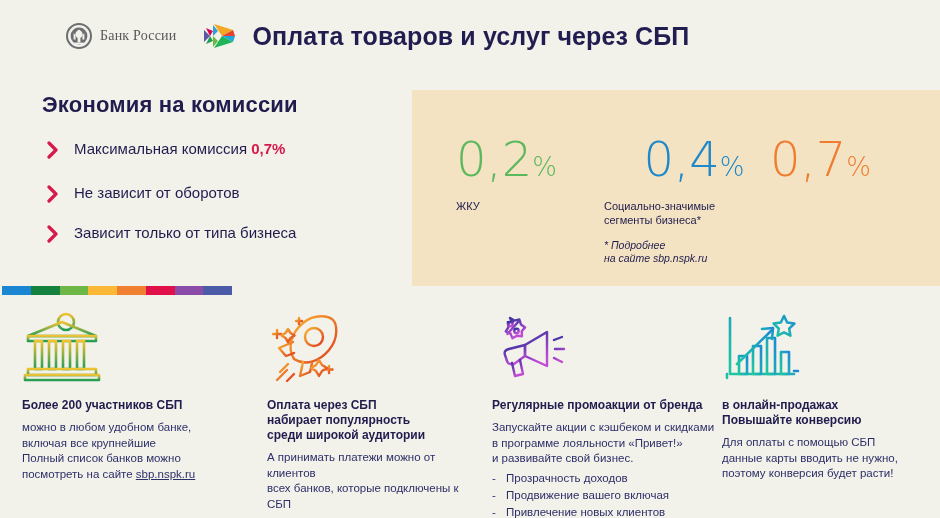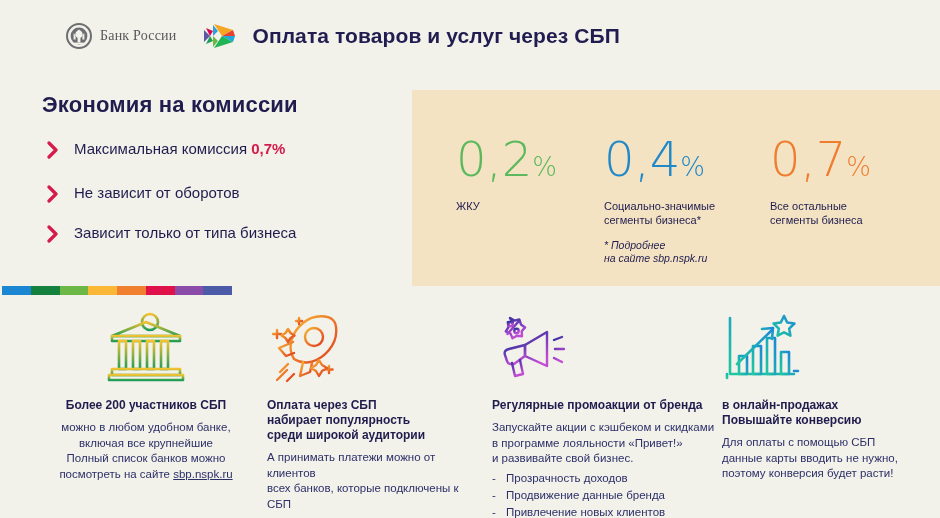--- a/index.html
+++ b/index.html
@@ -11,21 +11,21 @@
     overflow: hidden;
   }
   .page { position: relative; width: 940px; height: 518px; background: #f2f1ea; }
 
   
   .header { position: absolute; left: 0; top: 0; width: 940px; height: 72px; display: flex; align-items: center; margin-left: 40px; }
   .cbr-logo { display: flex; align-items: center; margin-left: 26px; gap: 8px; }
   .cbr-emblem { width: 26px; height: 26px; flex: 0 0 26px; }
   .cbr-name { font-size: 14px; color: #59595b; font-family: "Liberation Serif", serif; letter-spacing: .2px; }
   .sbp-logo { margin-left: 26px; width: 36px; height: 32px; flex: 0 0 36px; }
-  .header-title { margin-left: 14px; font-size: 21px; font-weight: bold; color: #211d50; letter-spacing: .1px; }
+  .header-title { margin-left: 14px; font-size: 25px; font-weight: bold; color: #211d50; letter-spacing: .1px; }
 
   
   .top { position: absolute; left: 0; top: 72px; width: 936px; height: 212px; }
 
   .left-panel { position: absolute; left: 42px; top: 20px; width: 360px; }
   .left-title { font-size: 22px; font-weight: bold; color: #201c4e; letter-spacing: .2px; }
   .bullets { margin-top: 22px; }
   .bullet-row { position: relative; padding-left: 32px; margin-bottom: 10px; }
   .chev { position: absolute; left: 4px; top: 1px; width: 14px; height: 18px; }
   .bullet-main { font-size: 15px; color: #201c4e; line-height: 18px; }
@@ -135,56 +135,52 @@
     <div class="beige">
 
       <div class="pct-group" style="left:44px; width:150px;">
         <div class="pct-num" style="color:#5cb85c;"><span>0,2</span><span class="sign">%</span></div>
         <div class="pct-cap">
           <div>ЖКУ</div>
         </div>
       </div>
 
       <div class="pct-group" style="left:192px; width:180px;">
-        <div class="pct-num" style="color:#1f88c9;"><span>0,4</span><span class="sign">%</span></div>
+        <div class="pct-num" style="color:#1f88c9;text-align:center;"><span>0,4</span><span class="sign">%</span></div>
         <div class="pct-cap">
           <div>Социально-значимые</div>
           <div>сегменты бизнеса*</div>
         </div>
         <div class="pct-note">
           <div>* Подробнее</div>
           <div>на сайте sbp.nspk.ru</div>
         </div>
       </div>
 
       <div class="pct-group" style="left:358px; width:160px;">
         <div class="pct-num" style="color:#ef7d30;"><span>0,7</span><span class="sign">%</span></div>
-        <div class="pct-cap">
-          <div>Все остальные</div>
-          <div>сегменты бизнеса</div>
-        </div>
       </div>
 
     </div>
   </div>
 
   <div class="colorbar">
     <span style="background:#1b86d1"></span>
     <span style="background:#14813f"></span>
     <span style="background:#6cb745"></span>
     <span style="background:#fbb837"></span>
     <span style="background:#f08030"></span>
     <span style="background:#e01048"></span>
     <span style="background:#8b4ba8"></span>
     <span style="background:#4c5ba8"></span>
   </div>
 
   <div class="cards">
 
-    <div class="card" style="left:40px; width:212px;text-align:center;">
+    <div class="card" style="left:22px; width:212px;">
       <div class="card-icon">
         <svg viewBox="0 0 80 76" width="80" height="76">
           <defs>
               <linearGradient id="gBank" x1="0" y1="0" x2="0" y2="1">
             <stop offset="0%" stop-color="#f2c230"></stop>
                 <stop offset="100%" stop-color="#1f9d55"></stop>
           </linearGradient>
             </defs>
           <g fill="none" stroke="url(#gBank)" stroke-width="2.6" stroke-linejoin="round">
             <circle cx="44" cy="10" r="8"></circle>
@@ -272,21 +268,21 @@
         <div>Запускайте акции с кэшбеком и скидками</div>
         <div>в программе лояльности «Привет!»</div>
         <div>и развивайте свой бизнес.</div>
         <div class="dashlist">
           <div class="dashrow">
               <span class="dash">-</span>
               <span>Прозрачность доходов</span>
             </div>
           <div class="dashrow">
               <span class="dash">-</span>
-              <span>Продвижение данные бренда</span>
+              <span>Продвижение вашего включая</span>
             </div>
           <div class="dashrow">
               <span class="dash">-</span>
               <span>Привлечение новых клиентов</span>
             </div>
 
         </div>
       </div>
     </div>
 

